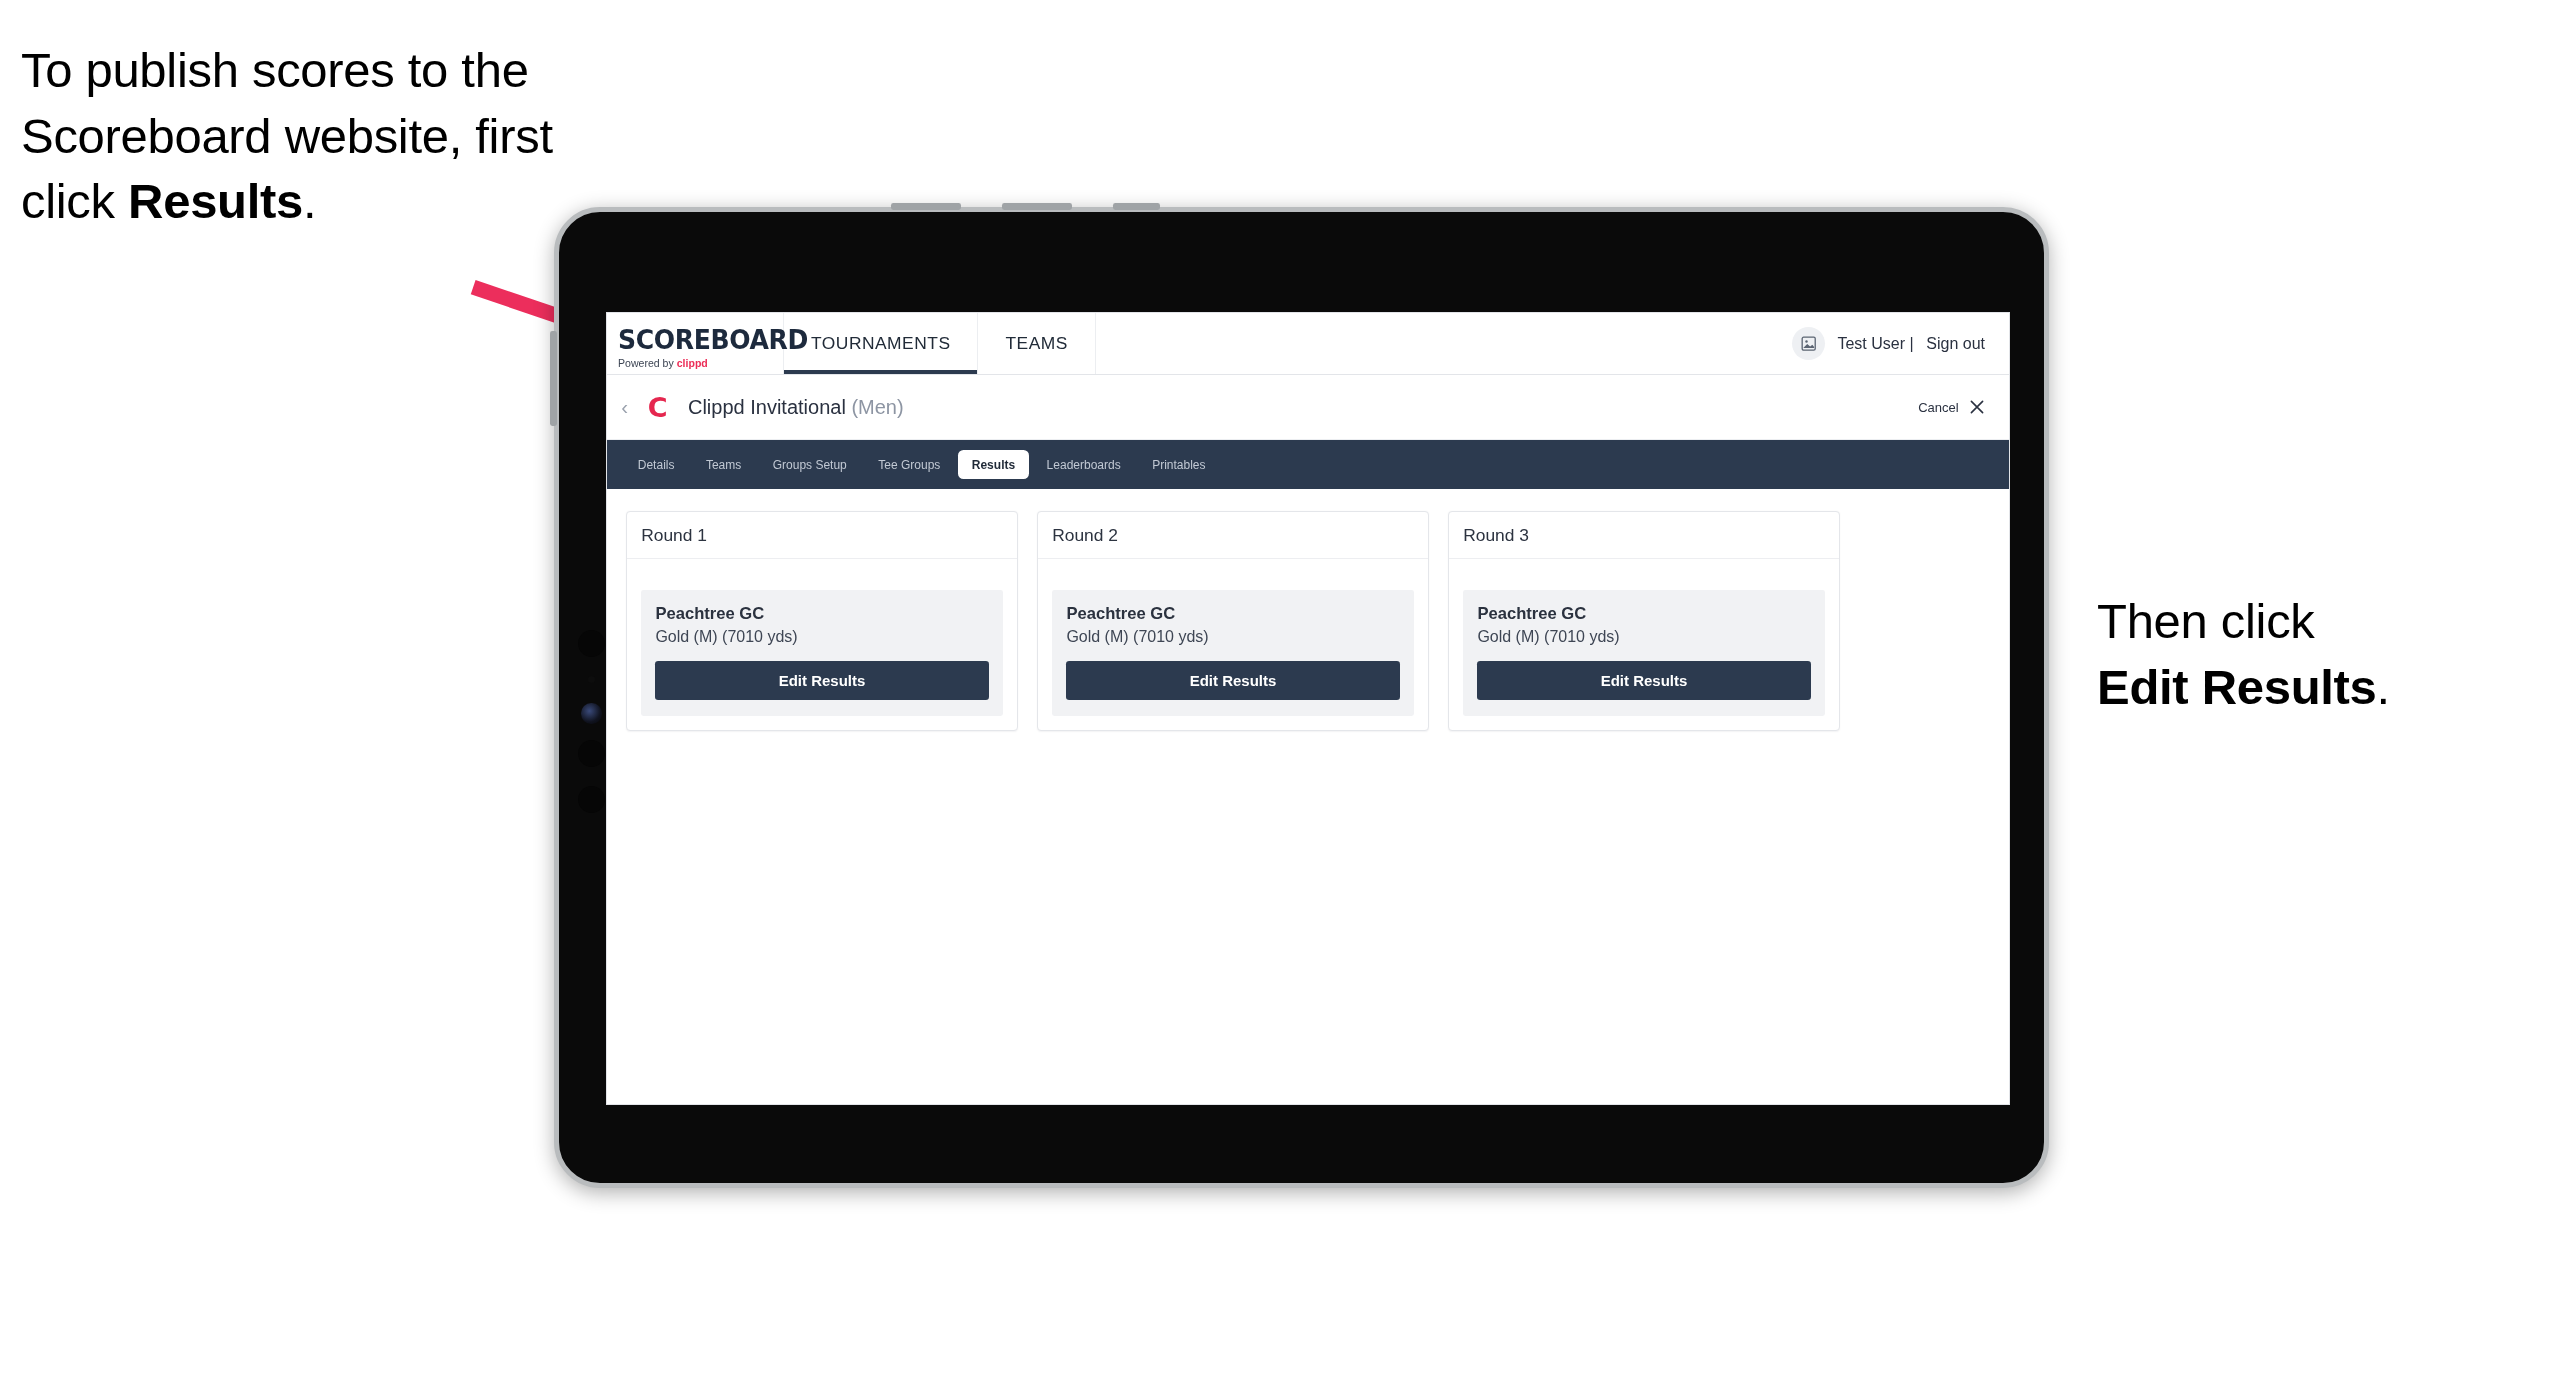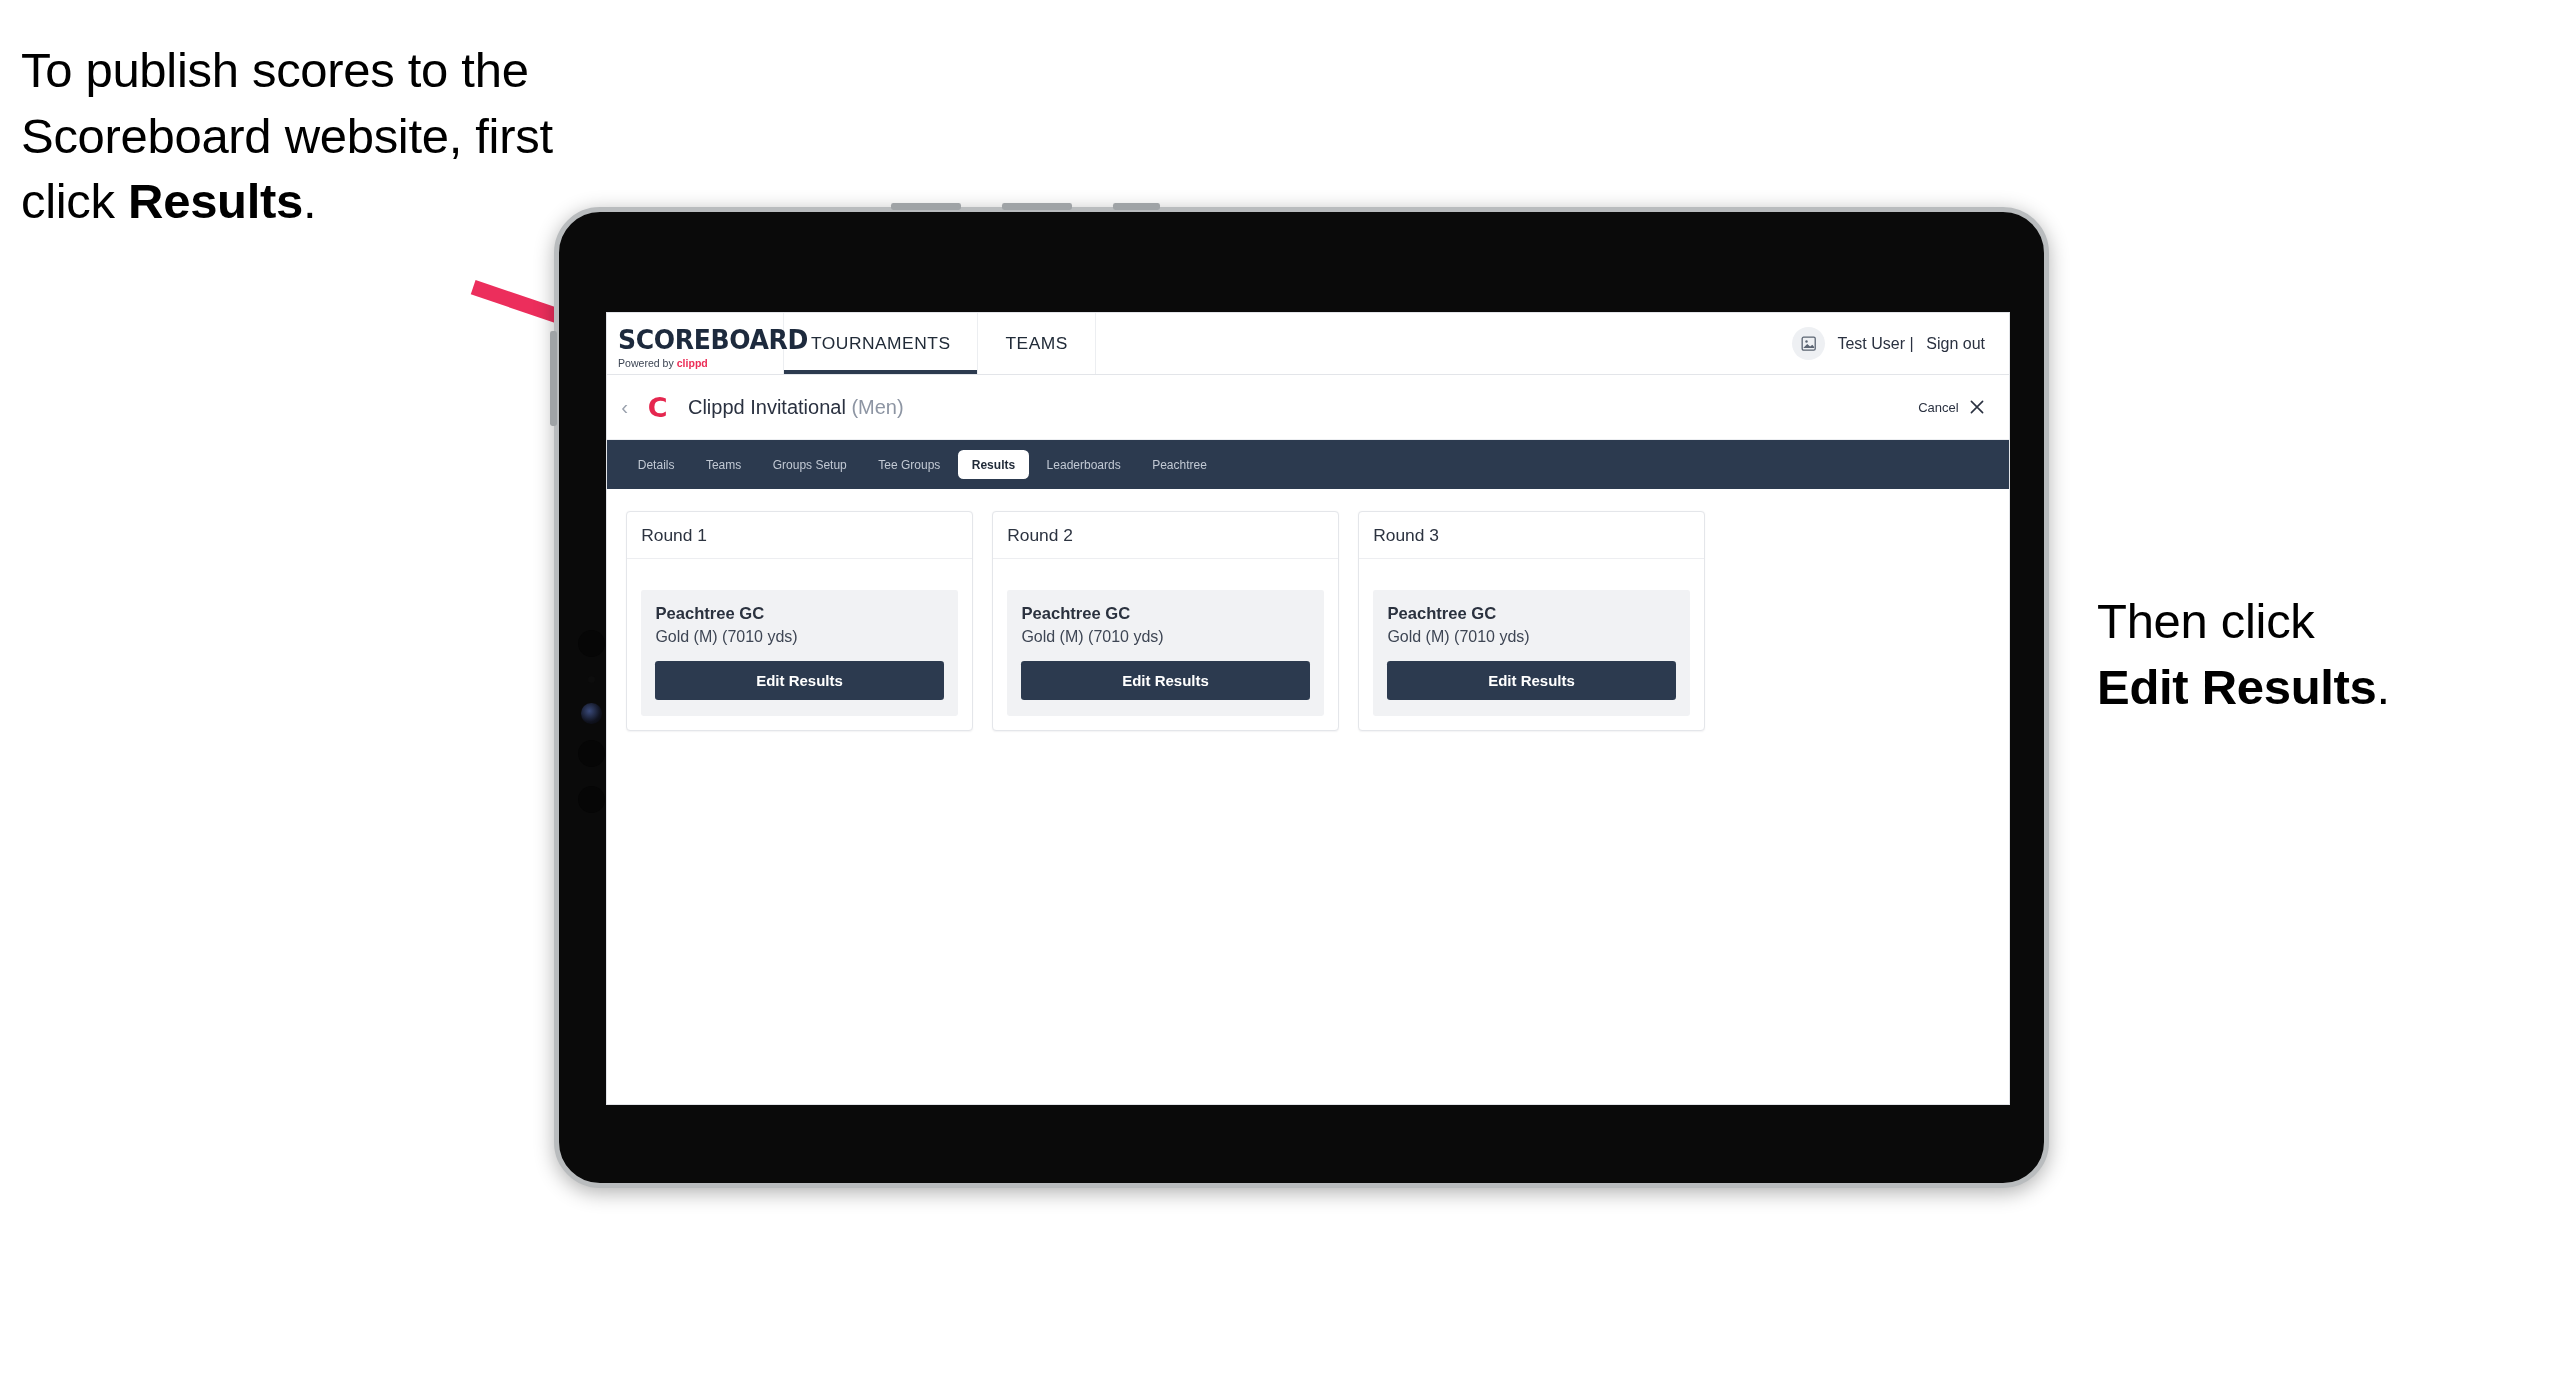--- a/index.html
+++ b/index.html
@@ -175,21 +175,21 @@
     font-weight: 700;
   }
 
   
   #rounds-area {
     display: flex; gap: 19px;
     padding: 22px 19px;
     background: #fff;
   }
   .round-card {
-    width: 347px;
+    width: 392px;
     background: #ffffff;
     border: 0.8px solid #e4e6ea;
     border-radius: 4px;
     box-shadow: 0 0.8px 1.6px rgba(16,24,40,0.05);
     overflow: hidden;
   }
   .round-card-header {
     padding: 12.7px 14.2px;
     border-bottom: 0.8px solid #edeef1;
     font-size: 17.4px;
@@ -308,21 +308,21 @@
         </div>
       </div>
 
       <div id="nav-tabs">
         <div class="nav-tab"><span>Details</span></div>
         <div class="nav-tab"><span>Teams</span></div>
         <div class="nav-tab"><span>Groups Setup</span></div>
         <div class="nav-tab"><span>Tee Groups</span></div>
         <div class="nav-tab active"><span>Results</span></div>
         <div class="nav-tab"><span>Leaderboards</span></div>
-        <div class="nav-tab"><span>Peachtree</span></div>
+        <div class="nav-tab"><span>Printables</span></div>
       </div>
 
       <div id="rounds-area">
 
         <div class="round-card">
           <div class="round-card-header">Round 1</div>
           <div class="round-card-body">
             <div class="course-panel">
               <div class="course-name">Peachtree GC</div>
               <div class="course-tee">Gold (M) (7010 yds)</div>

